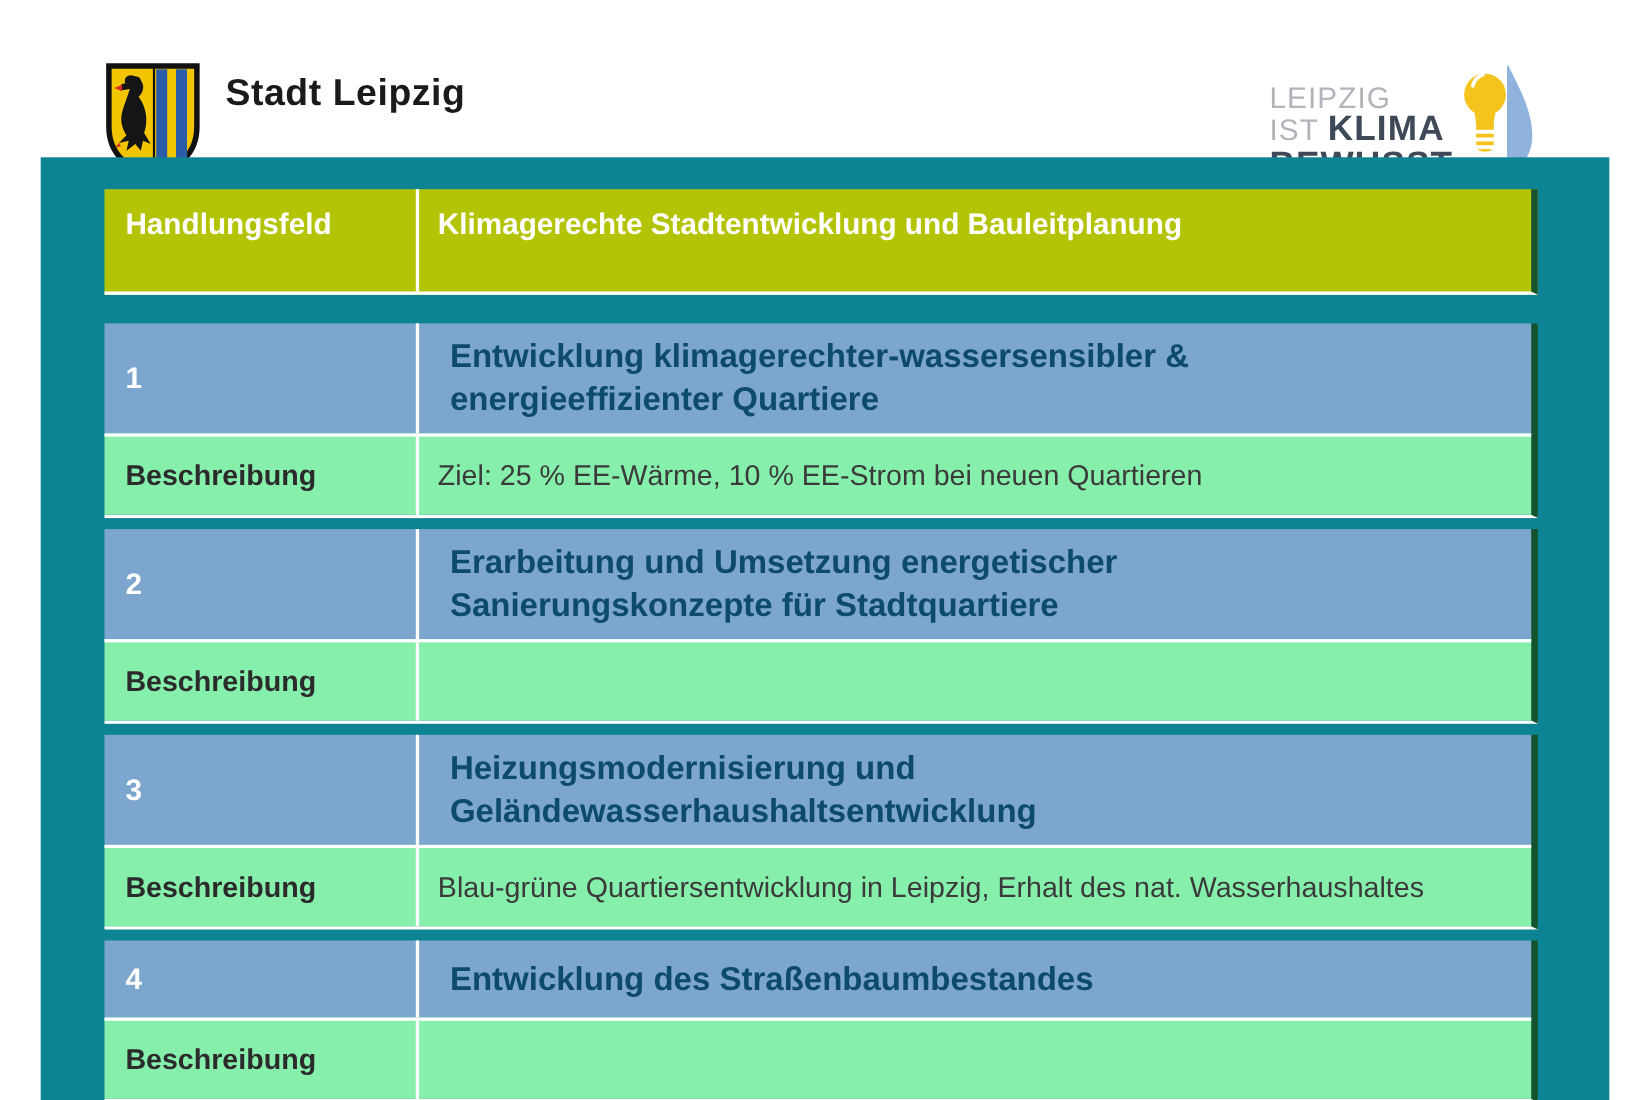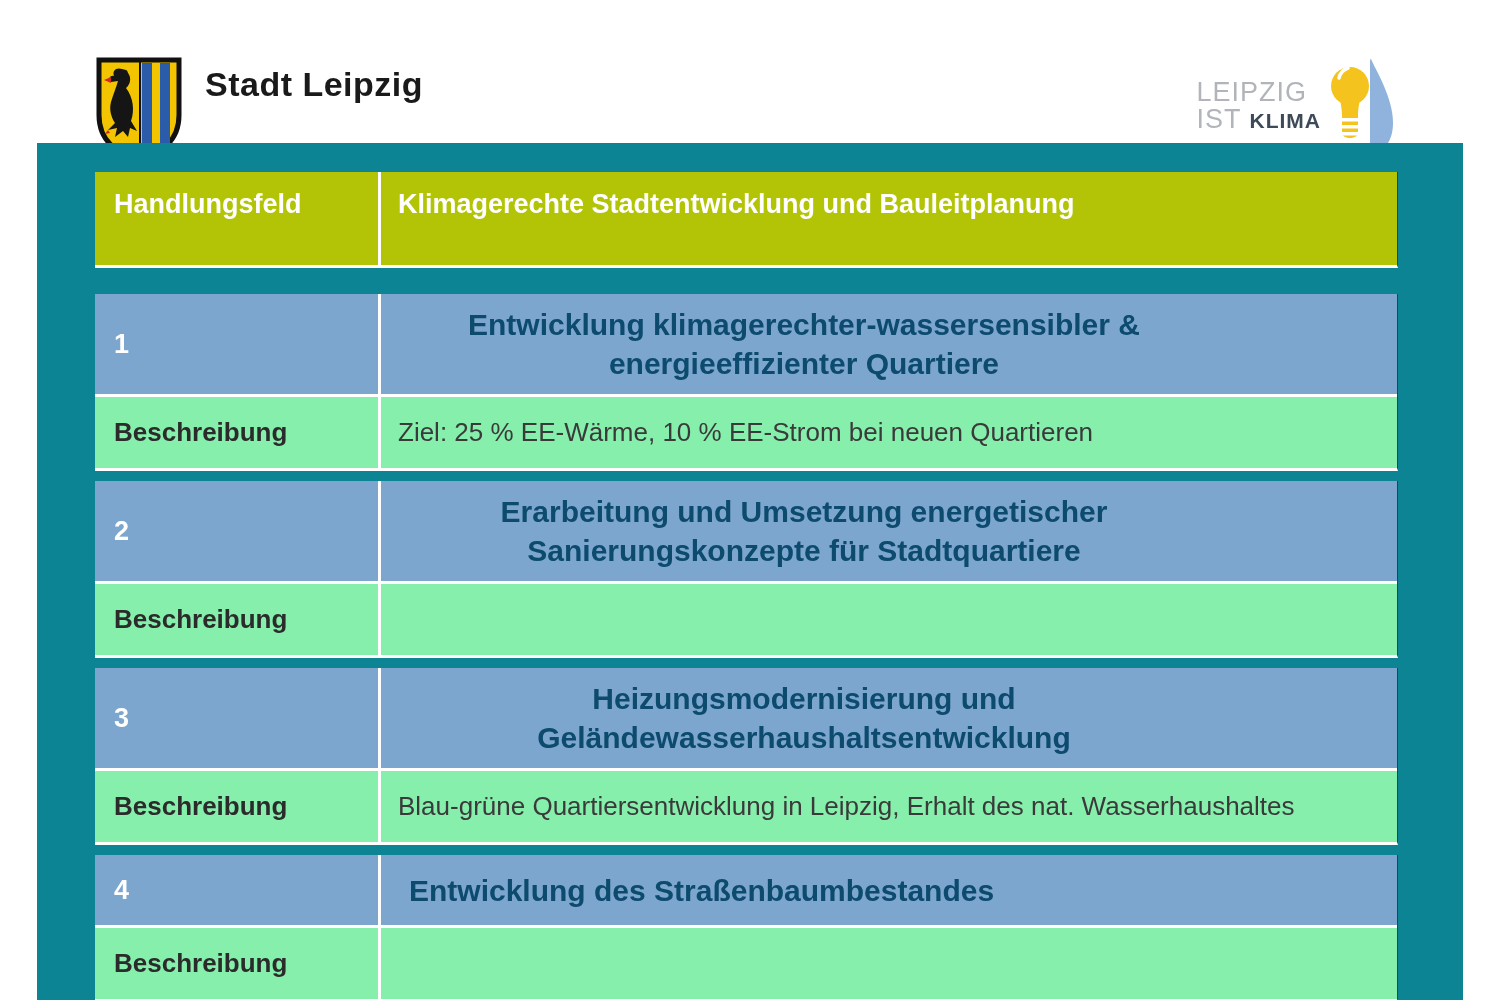--- a/index.html
+++ b/index.html
@@ -11,33 +11,33 @@
 
   
   .topbar { position:absolute; left:0; top:0; width:1500px; height:143px; background:#ffffff;margin-top:39px; }
   .brand { position:absolute; left:95px; top:18px; display:flex; align-items:flex-start; }
   .crest { width:88px; height:104px; display:block; }
   .brand-name { margin-left:22px; margin-top:8px; font-size:34px; font-weight:bold; color:#1a1a1a; letter-spacing:0.5px; }
 
   .klima-logo { position:absolute; right:105px; top:20px; display:flex; align-items:flex-end; }
   .klima-text { text-align:left; line-height:27px; letter-spacing:1px; margin-top:16px; }
   .kl-light { color:#b1b5ba; font-size:27px; font-weight:normal; }
-  .kl-dark  { color:#3e4a57; font-size:21px; font-weight:bold; }
+  .kl-dark  { color:#3e4a57; font-size:32px; font-weight:bold; }
   .bulbdrop { width:64px; height:104px; margin-left:10px; display:block; }
 
   
   .teal-panel {
     position:absolute; left:37px; top:143px; width:1426px; height:857px;
     background:#0d8494;
   }
 
   
   .tbl { position:absolute; left:58px; top:29px; width:1303px; }
 
-  .block { border-right:1px solid #14532d; border-bottom:3px solid #ffffff;text-align:center; }
+  .block { border-right:6px solid #14532d; border-bottom:3px solid #ffffff; }
 
   .row { display:flex; align-items:stretch; }
   .c1 {
     flex:0 0 286px; width:286px; border-right:3px solid #ffffff;
     padding-left:19px; display:flex;
   }
   .c2 { flex:1 1 auto; padding-left:17px; padding-right:12px; display:flex; }
 
   
   .thead { background:#b3c407; height:96px; margin-bottom:26px; }

